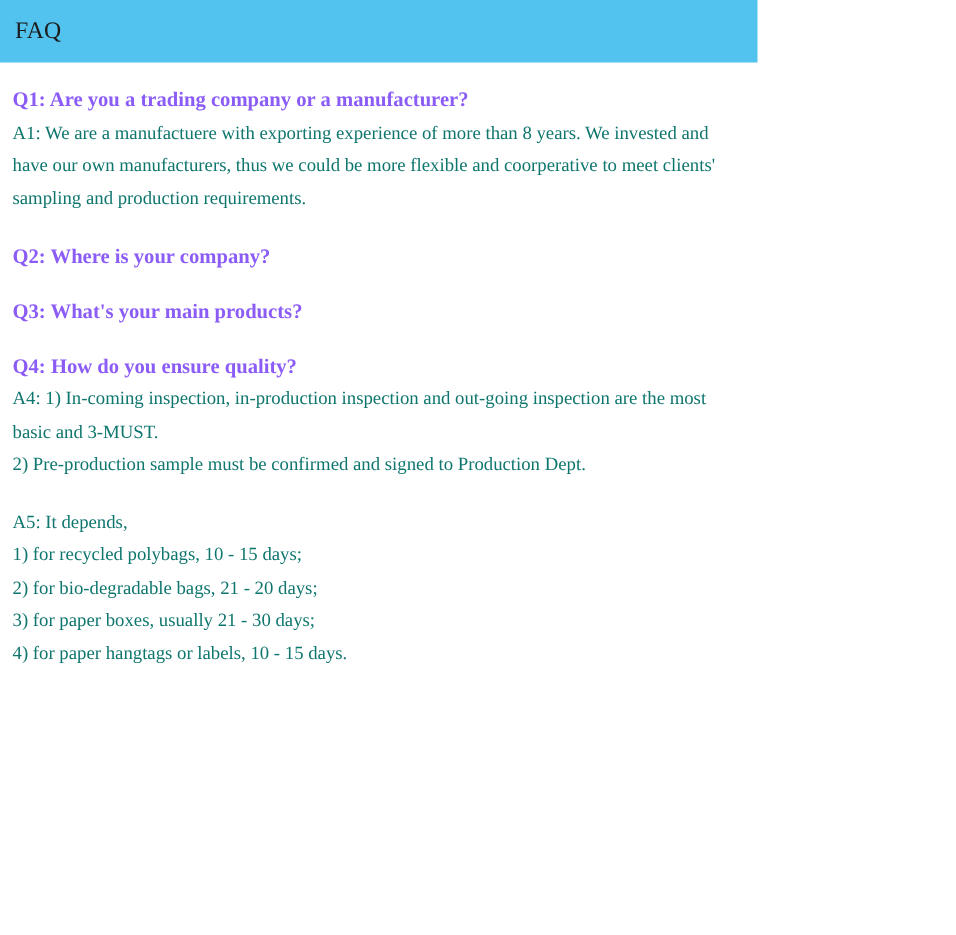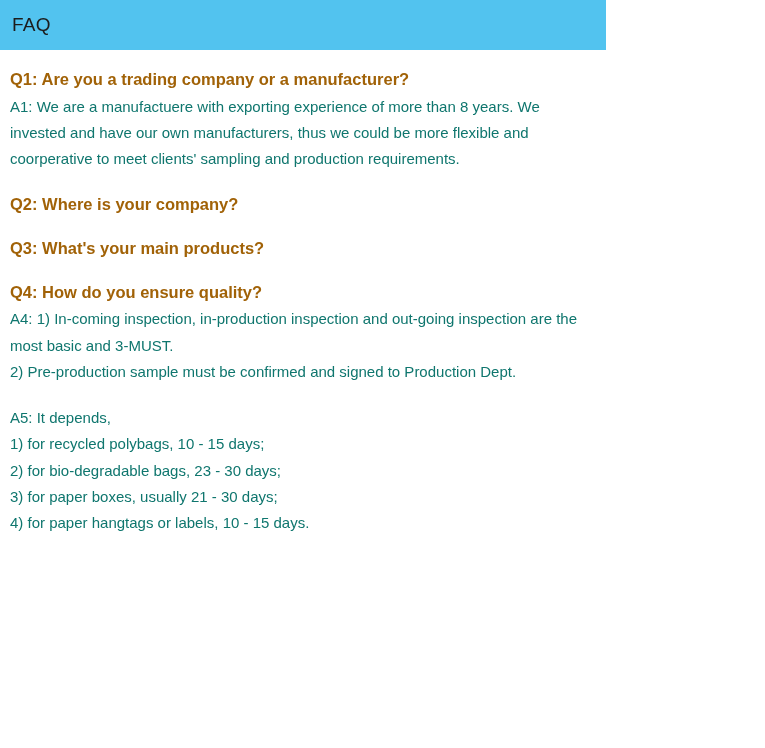--- a/index.html
+++ b/index.html
@@ -12,20 +12,21 @@
     background: #ffffff;
     font-family: "Liberation Sans", sans-serif;
     color: #333333;
     overflow: hidden;
   }
   .page {
     width: 606px;
     height: 748px;
     position: relative;
     box-sizing: border-box;
+    font-family: Liberation Serif, serif;
   }
   .faq-header {
     background: #52c3ef;
     height: 50px;
     display: flex;
     align-items: center;
     padding-left: 12px;
     box-sizing: border-box;
   }
   .faq-header-title {
@@ -38,21 +39,21 @@
     padding: 0 14px 0 10px;
     box-sizing: border-box;
   }
   .faq-item {
     margin-top: 20px;
   }
   .faq-item:first-child {
     margin-top: 18px;
   }
   .faq-question {
-    color: #a16207;
+    color: #8b5cf6;
     font-size: 16.5px;
     font-weight: bold;
     line-height: 1.45;
     margin: 0 0 2px 0;
   }
   .faq-answer {
     color: #0f766e;
     font-size: 15px;
     line-height: 1.75;
     margin: 0;
@@ -90,20 +91,20 @@
       <p class="faq-answer">
         <span class="line">A4: 1) In-coming inspection, in-production inspection and out-going inspection are the most basic and 3-MUST.</span>
         <span class="line">2) Pre-production sample must be confirmed and signed to Production Dept.</span>
       </p>
     </div>
 
     <div class="faq-item">
       <p class="faq-answer">
         <span class="line">A5: It depends,</span>
         <span class="line">1) for recycled polybags, 10 - 15 days;</span>
-        <span class="line">2) for bio-degradable bags, 23 - 30 days;</span>
+        <span class="line">2) for bio-degradable bags, 21 - 20 days;</span>
         <span class="line">3) for paper boxes, usually 21 - 30 days;</span>
         <span class="line">4) for paper hangtags or labels, 10 - 15 days.</span>
       </p>
     </div>
 
   </div>
 </div>
 
 </body></html>

